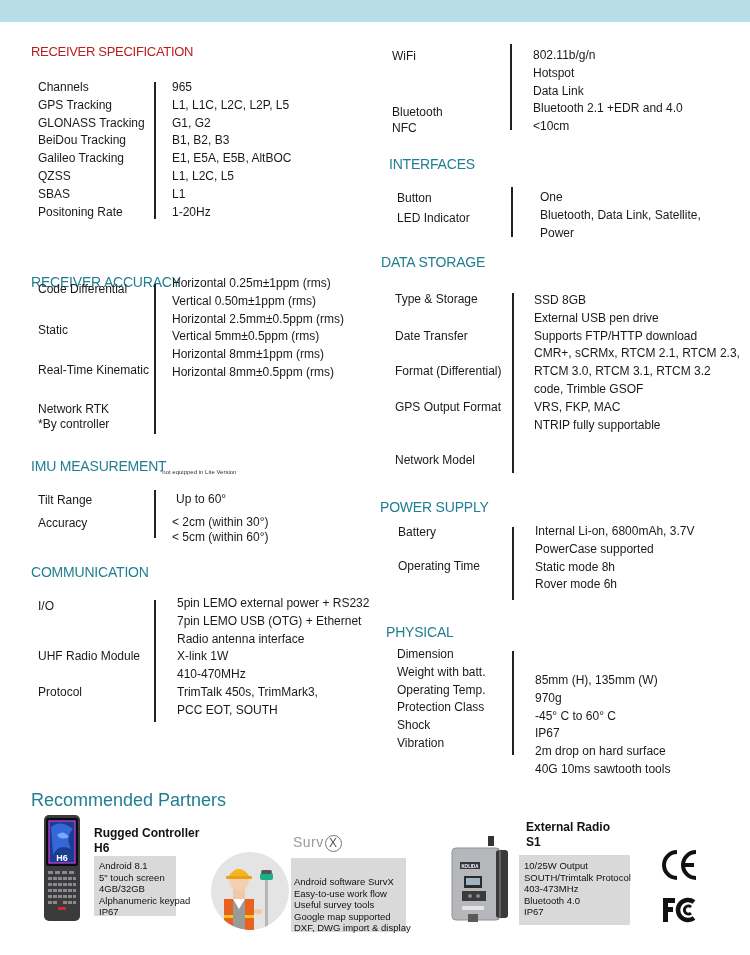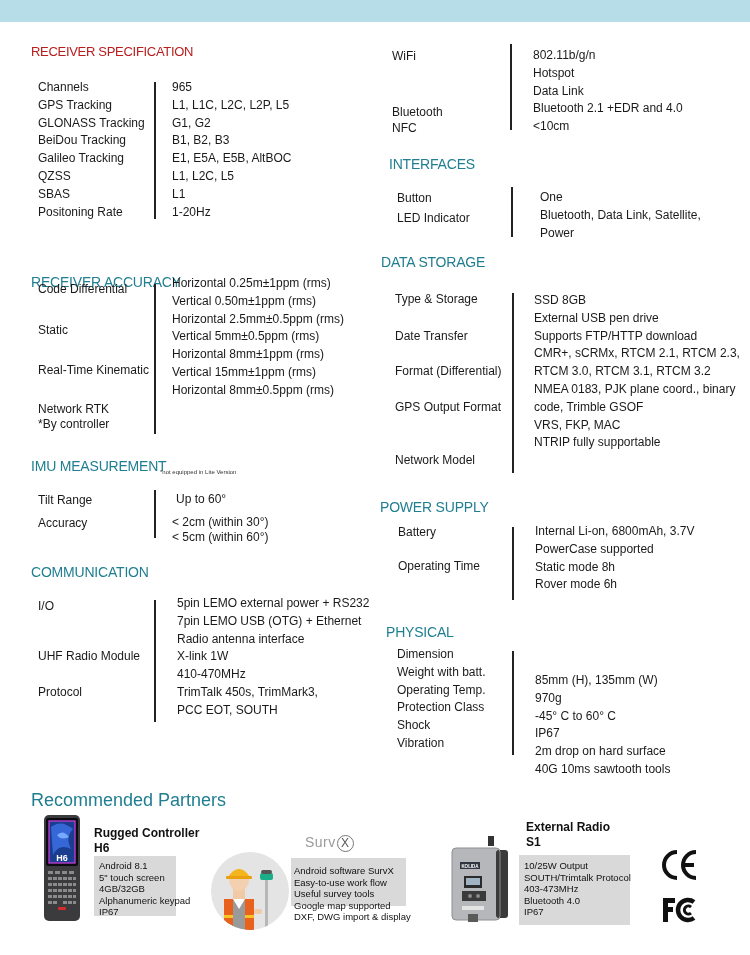--- a/index.html
+++ b/index.html
@@ -51,21 +51,20 @@
 <div class="abs lbl" style="left:38px;top:322px;">Static</div>
 <div class="abs lbl" style="left:38px;top:362px;">Real-Time Kinematic</div>
 <div class="abs lbl" style="left:38px;top:401px;">Network RTK</div>
 <div class="abs lbl" style="left:38px;top:416px;">*By controller</div>
 <div class="abs" style="left:172px;top:275px;">
   <div class="val">Horizontal 0.25m±1ppm (rms)</div>
   <div class="val">Vertical 0.50m±1ppm (rms)</div>
   <div class="val">Horizontal 2.5mm±0.5ppm (rms)</div>
   <div class="val">Vertical 5mm±0.5ppm (rms)</div>
   <div class="val">Horizontal 8mm±1ppm (rms)</div>
-  <div class="val">Vertical 15mm±1ppm (rms)</div>
   <div class="val">Horizontal 8mm±0.5ppm (rms)</div>
 </div>
 
 <div class="abs h2" style="left:31px;top:458px;">IMU MEASUREMENT</div>
 <div class="abs small-note" style="left:160px;top:469px;">*not equipped in Lite Version</div>
 <div class="vline" style="left:154px;top:490px;height:48px;"></div>
 <div class="abs lbl" style="left:38px;top:492px;">Tilt Range</div>
 <div class="abs lbl" style="left:38px;top:515px;">Accuracy</div>
 <div class="abs val" style="left:176px;top:491px;">Up to 60°</div>
 <div class="abs val" style="left:172px;top:514px;">&lt; 2cm (within 30°)</div>
@@ -114,21 +113,20 @@
 <div class="abs lbl" style="left:395px;top:328px;">Date Transfer</div>
 <div class="abs lbl" style="left:395px;top:363px;">Format (Differential)</div>
 <div class="abs lbl" style="left:395px;top:399px;">GPS Output Format</div>
 <div class="abs lbl" style="left:395px;top:452px;">Network Model</div>
 <div class="abs" style="left:534px;top:292px;">
   <div class="val">SSD 8GB</div>
   <div class="val">External USB pen drive</div>
   <div class="val">Supports FTP/HTTP download</div>
   <div class="val">CMR+, sCRMx, RTCM 2.1, RTCM 2.3,</div>
   <div class="val">RTCM 3.0, RTCM 3.1, RTCM 3.2</div>
-  <div class="val">NMEA 0183, PJK plane coord., binary</div>
   <div class="val">code, Trimble GSOF</div>
   <div class="val">VRS, FKP, MAC</div>
   <div class="val">NTRIP fully supportable</div>
 </div>
 
 <div class="abs h2" style="left:380px;top:499px;">POWER SUPPLY</div>
 <div class="vline" style="left:512px;top:527px;height:73px;"></div>
 <div class="abs lbl" style="left:398px;top:524px;">Battery</div>
 <div class="abs lbl" style="left:398px;top:558px;">Operating Time</div>
 <div class="abs" style="left:535px;top:523px;">
@@ -235,24 +233,24 @@
       <ellipse cx="29" cy="29" rx="10" ry="11" fill="#f3d0b0"></ellipse>
       <path d="M18 26 Q29 10 40 26 Z" fill="#f5b51e"></path>
       <rect x="16" y="25" width="26" height="3" rx="1" fill="#e9a10f"></rect>
       <rect x="44" y="58" width="8" height="5" rx="2" fill="#f1c9a6"></rect>
       <rect x="55" y="28" width="3" height="52" fill="#b7b7b7"></rect>
       <rect x="50" y="22" width="13" height="7" rx="2" fill="#1bae8a"></rect>
       <rect x="51" y="19" width="11" height="4" rx="2" fill="#555"></rect>
     </g>
   </svg>
 </div>
-<div class="abs" style="left:293px;top:834px;font-size:14px;color:#9a9a9a;letter-spacing:0.5px;margin-left:12px;">
+<div class="abs" style="left:293px;top:834px;font-size:14px;color:#9a9a9a;letter-spacing:0.5px;">
   <span>Surv</span><span style="display:inline-block;width:15px;height:15px;border:1.5px solid #777;border-radius:50%;text-align:center;line-height:15px;font-size:12px;color:#555;vertical-align:middle;margin-left:1px;">X</span>
 </div>
-<div class="gray-box" style="left:291px;top:858px;width:115px;height:48px;padding:7px 0 0 3px;box-sizing:border-box;">
+<div class="gray-box" style="left:291px;top:858px;width:115px;height:74px;padding:18px 0 0 3px;box-sizing:border-box;">
   <div class="line">Android software SurvX</div>
   <div class="line">Easy-to-use work flow</div>
   <div class="line">Useful survey tools</div>
   <div class="line">Google map supported</div>
   <div class="line">DXF, DWG import &amp; display</div>
 </div>
 
 <div class="abs" style="left:450px;top:836px;width:62px;height:90px;">
   <svg width="62" height="90" viewBox="0 0 62 90">
     <rect x="38" y="0" width="6" height="10" fill="#333"></rect>

